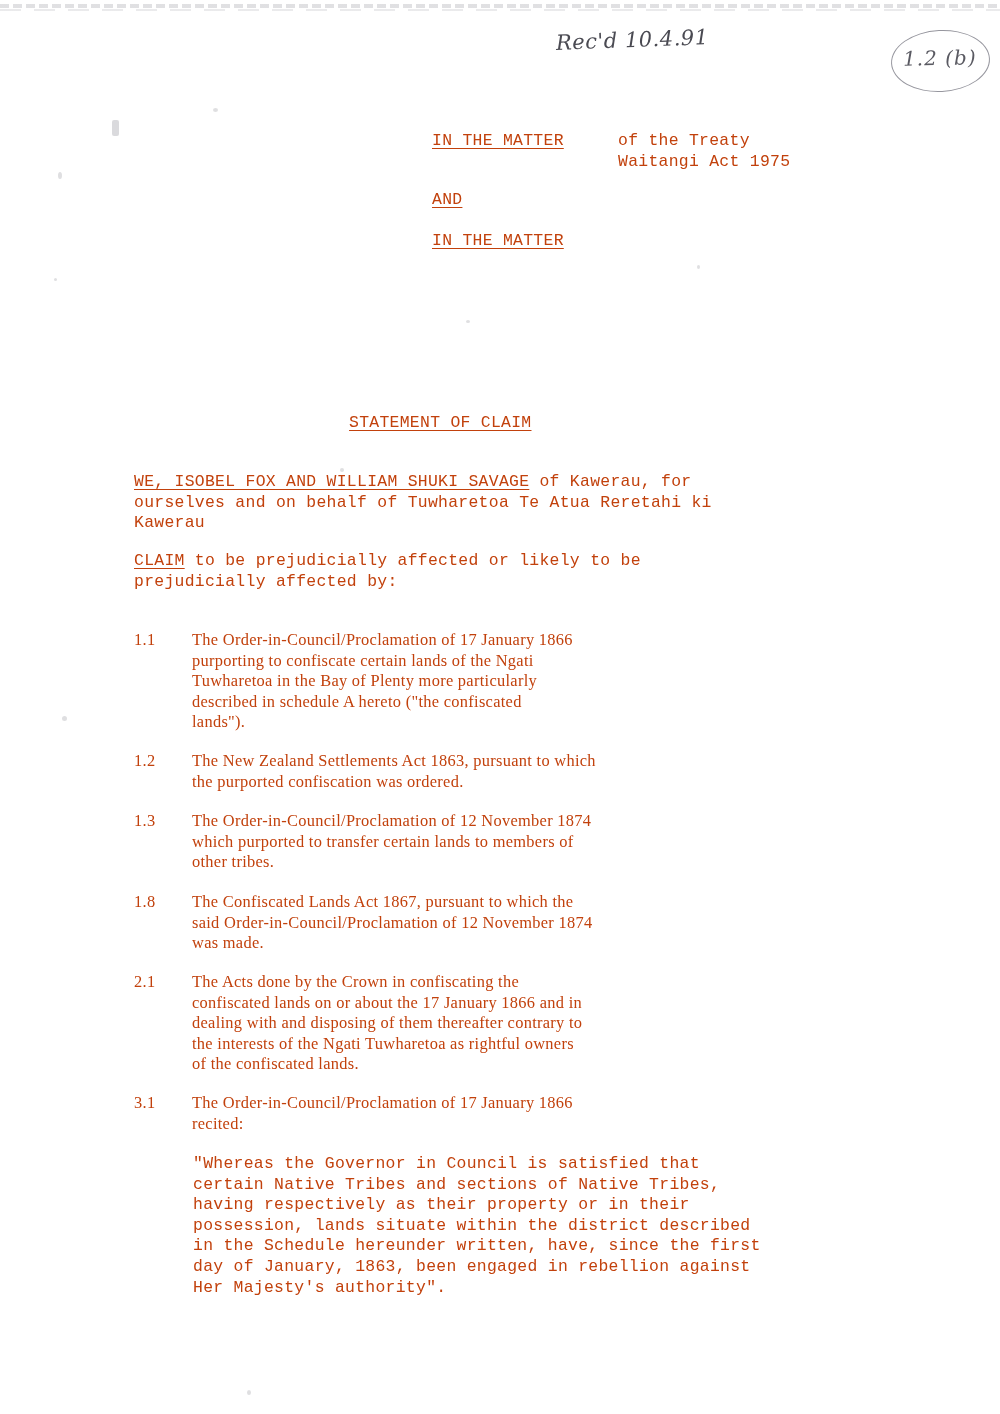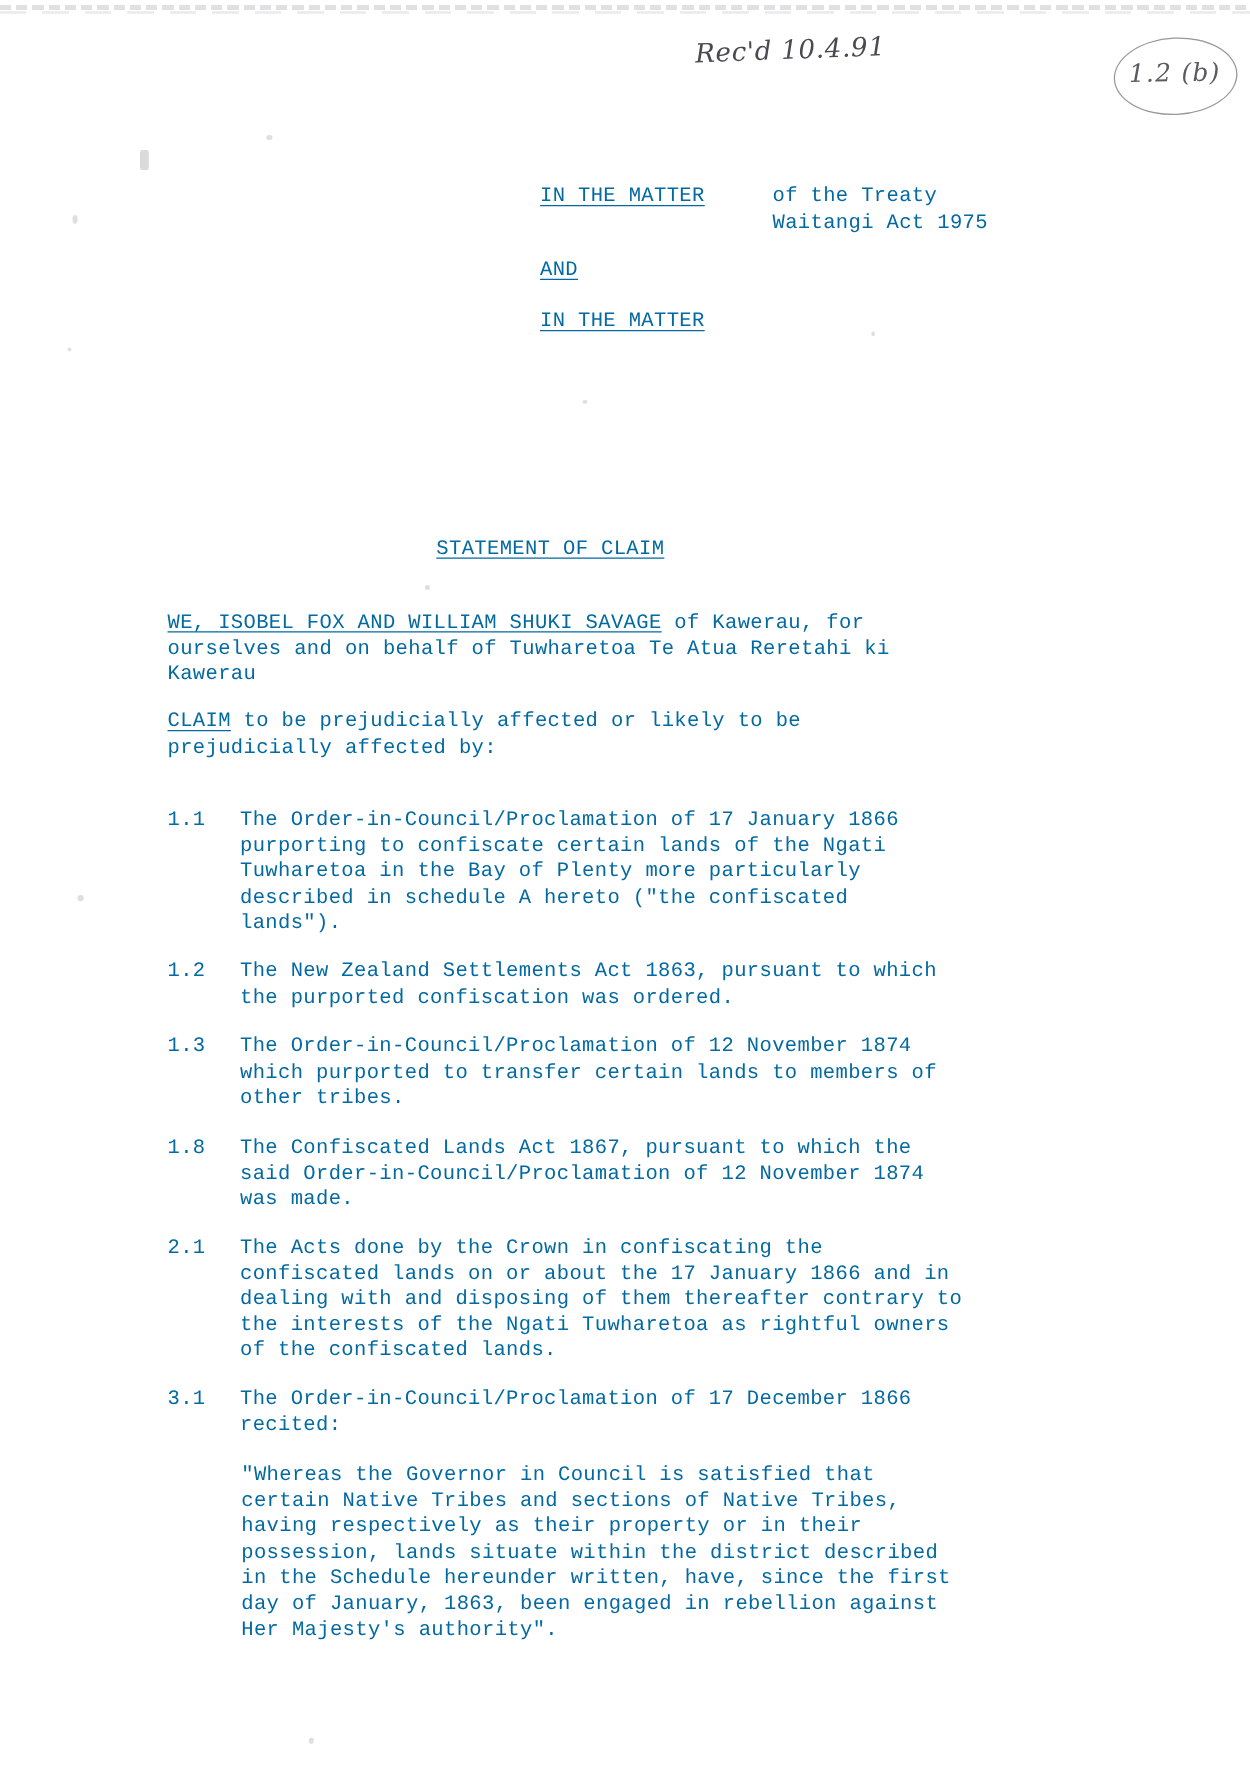--- a/index.html
+++ b/index.html
@@ -77,42 +77,41 @@
     transform: rotate(-3deg);
   }
 
   
   .typed {
     position: absolute;
     font-size: 16.4px;
     line-height: 20.6px;
     letter-spacing: 0.3px;
     white-space: pre;
-    color: #0369a1;
-    margin-top: 16px;
+    color: #c2410c;
   }
   .u { text-decoration: underline; text-underline-offset: 2.5px; }
 
   
   .hdr-label { left: 432px; }
   .hdr-text  { left: 618px; }
 
   
   #doc-title {
     left: 0; width: 840px;
     text-align: center;
     white-space: pre;
   }
   #doc-title span { display: inline-block; }
 
   
   .body-para { left: 134px; }
 
   
-  .clause { left: 134px; }
+  .clause { left: 134px; font-family: Liberation Serif, serif; }
   .clause .num {
     display: inline-block;
     width: 58px;
   }
   .clause .txt {
     display: inline-block;
     vertical-align: top;
     white-space: pre;
   }
   
@@ -176,21 +175,21 @@
   <div class="typed clause" style="top:892px;"><span class="num">1.8</span><span class="txt">The Confiscated Lands Act 1867, pursuant to which the
 said Order-in-Council/Proclamation of 12 November 1874
 was made.</span></div>
 
   <div class="typed clause" style="top:972px;"><span class="num">2.1</span><span class="txt">The Acts done by the Crown in confiscating the
 confiscated lands on or about the 17 January 1866 and in
 dealing with and disposing of them thereafter contrary to
 the interests of the Ngati Tuwharetoa as rightful owners
 of the confiscated lands.</span></div>
 
-  <div class="typed clause" style="top:1093px;"><span class="num">3.1</span><span class="txt">The Order-in-Council/Proclamation of 17 December 1866
+  <div class="typed clause" style="top:1093px;"><span class="num">3.1</span><span class="txt">The Order-in-Council/Proclamation of 17 January 1866
 recited:</span></div>
 
   <div class="typed quote" style="top:1154px;">"Whereas the Governor in Council is satisfied that
 certain Native Tribes and sections of Native Tribes,
 having respectively as their property or in their
 possession, lands situate within the district described
 in the Schedule hereunder written, have, since the first
 day of January, 1863, been engaged in rebellion against
 Her Majesty's authority".</div>
 

